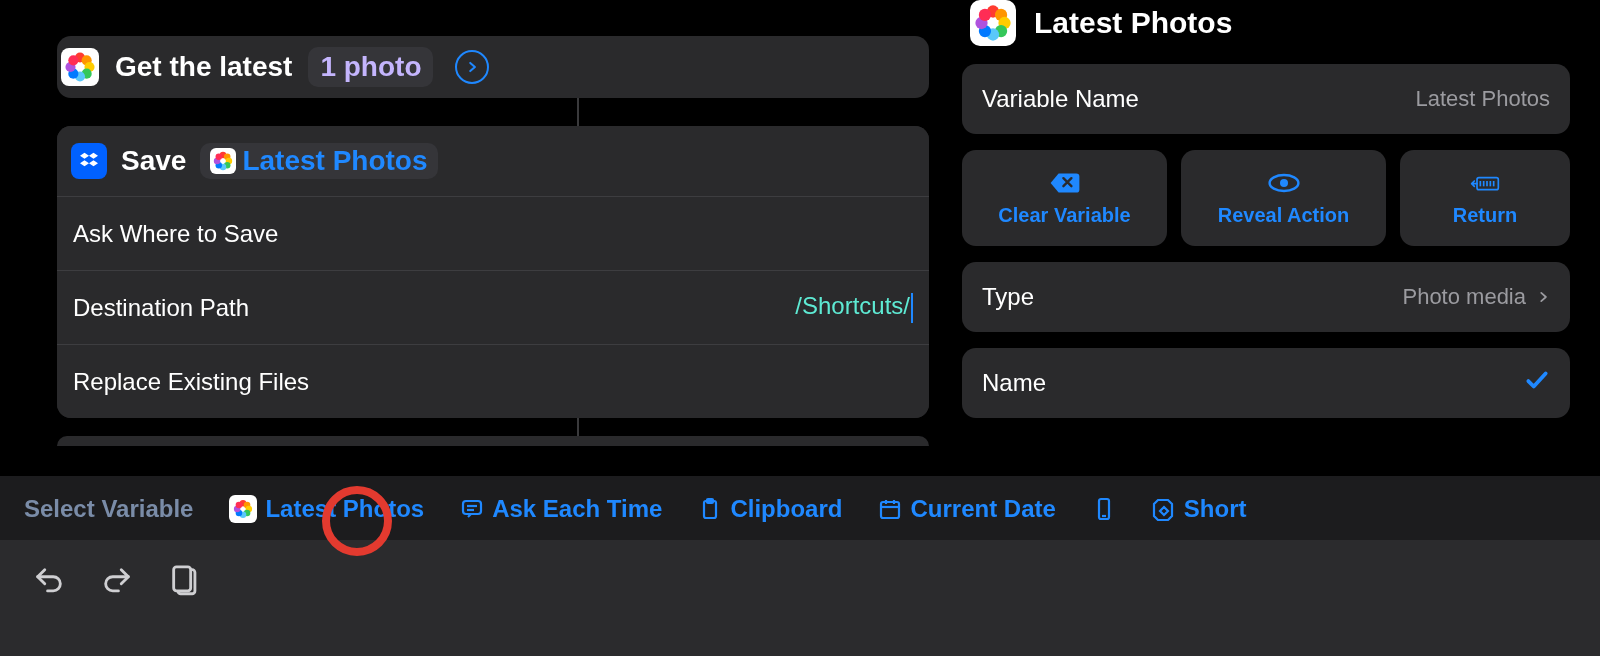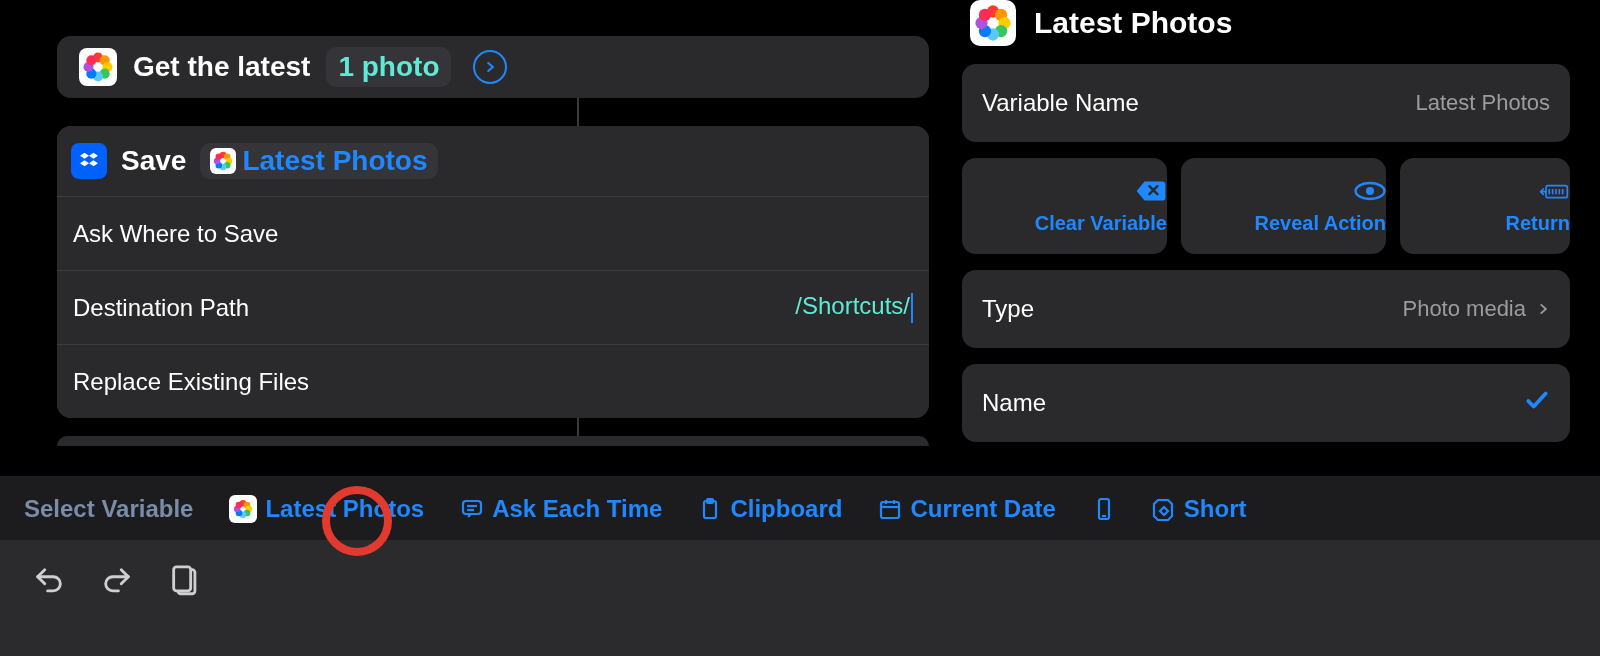--- a/index.html
+++ b/index.html
@@ -2,25 +2,25 @@
 <html><head>
 <meta charset="utf-8">
 <style>
   * { box-sizing: border-box; margin: 0; padding: 0; }
   html, body { width: 1600px; height: 656px; background: #000; font-family: -apple-system, "SF Pro", "Helvetica Neue", Arial, sans-serif; overflow: hidden; color: #fff; }
   .stage { position: relative; width: 1600px; height: 656px; }
 
   
   .actions { position: absolute; left: 57px; top: 36px; width: 872px; }
   .card { background: #2a2a2c; border-radius: 14px; }
-  .card1 { height: 62px; display: flex; align-items: center; padding: 0 22px; gap: 16px; }
+  .card1 { height: 62px; display: flex; align-items: center; padding: 0 4px; gap: 16px; }
   .photos-app-icon { width: 38px; height: 38px; border-radius: 8px; background: #fff; display: flex; align-items: center; justify-content: center; }
   .photos-app-icon.small { width: 28px; height: 28px; border-radius: 6px; }
   .card1-text { font-size: 28px; font-weight: 600; color: #fff; }
-  .pill { background: #353539; border-radius: 10px; padding: 4px 12px; color: #5eead4; font-size: 28px; font-weight: 600; }
+  .pill { background: #353539; border-radius: 10px; padding: 4px 12px; color: #c4b5fd; font-size: 28px; font-weight: 600; }
   .chev-circle { width: 34px; height: 34px; border: 2.5px solid #1f88ff; border-radius: 50%; display: flex; align-items: center; justify-content: center; margin-left: 6px; }
   .chev-circle svg { width: 14px; height: 14px; }
 
   .connector { width: 2px; height: 28px; background: #3a3a3c; margin-left: 520px; }
 
   .card2 { border-radius: 14px; overflow: hidden; }
   .card2-header { height: 70px; display: flex; align-items: center; padding: 0 14px; gap: 14px; background: #2a2a2c; }
   .dropbox-icon { width: 36px; height: 36px; border-radius: 8px; background: #0061ff; display:flex; align-items:center; justify-content:center; }
   .save-label { font-size: 28px; font-weight: 600; }
   .token { display: inline-flex; align-items: center; gap: 6px; background: #353539; border-radius: 10px; padding: 2px 10px; }
@@ -33,26 +33,26 @@
 
   .connector2 { width:2px; height:18px; background:#3a3a3c; margin-left:520px; }
   .card3hint { height: 10px; background:#2a2a2c; border-top-left-radius:14px; border-top-right-radius:14px; }
 
   
   .panel { position:absolute; right:30px; top:0; width:608px; }
   .panel-header { display:flex; align-items:center; gap:18px; padding: 0 8px 18px 8px; }
   .panel-header .photos-app-icon { width:46px; height:46px; border-radius:10px; }
   .panel-title { font-size:30px; font-weight:700; }
   .panel-card { background:#2a2a2c; border-radius:14px; margin-bottom:16px; }
-  .panel-row { height:78px; display:flex; align-items:center; justify-content:space-between; padding:0 20px; font-size:24px; }
+  .panel-row { height:70px; display:flex; align-items:center; justify-content:space-between; padding:0 20px; font-size:24px; }
   .panel-value { color:#9b9ba0; font-size:22px; }
   .panel-value.link { color:#9b9ba0; display:flex; align-items:center; gap:10px; }
 
   .btn-row { display:flex; gap:14px; }
-  .panel-btn { flex:1; background:#2a2a2c; border-radius:14px; height:96px; display:flex; flex-direction:column; align-items:flex-end; justify-content:center; gap:8px; color:#1f88ff; font-size:20px; font-weight:600; }
+  .panel-btn { flex:1; background:#2a2a2c; border-radius:14px; height:96px; display:flex; flex-direction:column; align-items:center; justify-content:center; gap:8px; color:#1f88ff; font-size:20px; font-weight:600; }
   .panel-btn svg { width:32px; height:26px; }
   .panel-btn.small { flex:0 0 170px; }
 
   .check { color:#1f88ff; }
 
   
   .varbar { position:absolute; left:0; right:0; top:476px; height:65px; background:#1c1c1e; display:flex; align-items:center; gap:36px; padding:17px 24px; overflow:hidden; }
   .varbar-item { display:flex; align-items:center; gap:8px; color:#1f88ff; font-size:24px; font-weight:600; white-space:nowrap; }
   .varbar-item.muted { color:#7a8ca8; }
   .varbar-icon { width:24px; height:24px; display:flex; align-items:center; justify-content:center; }

